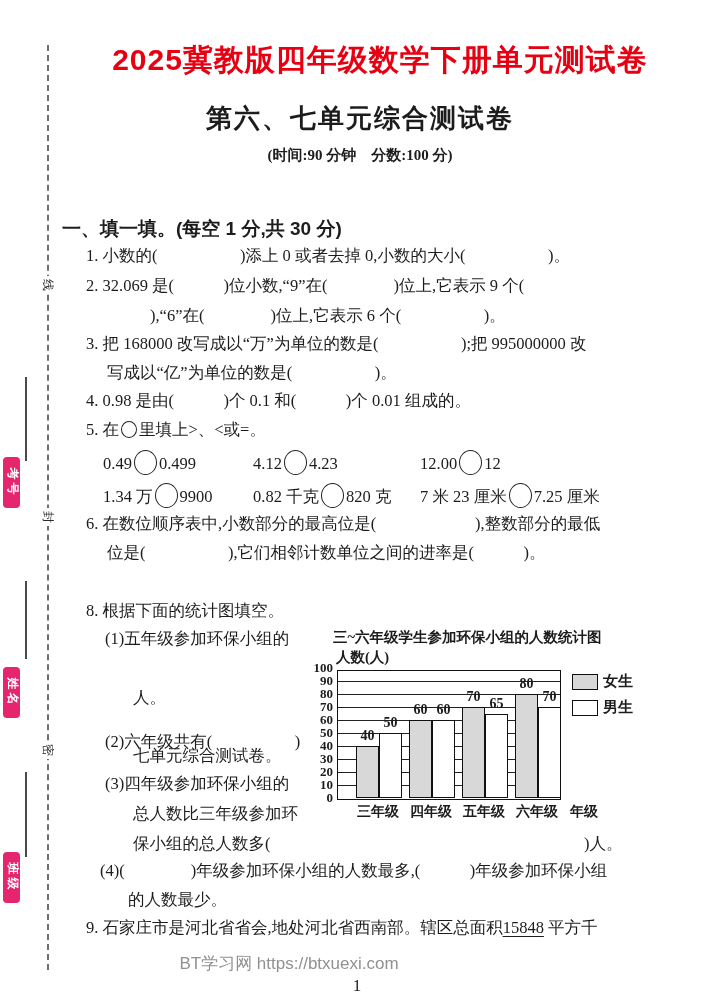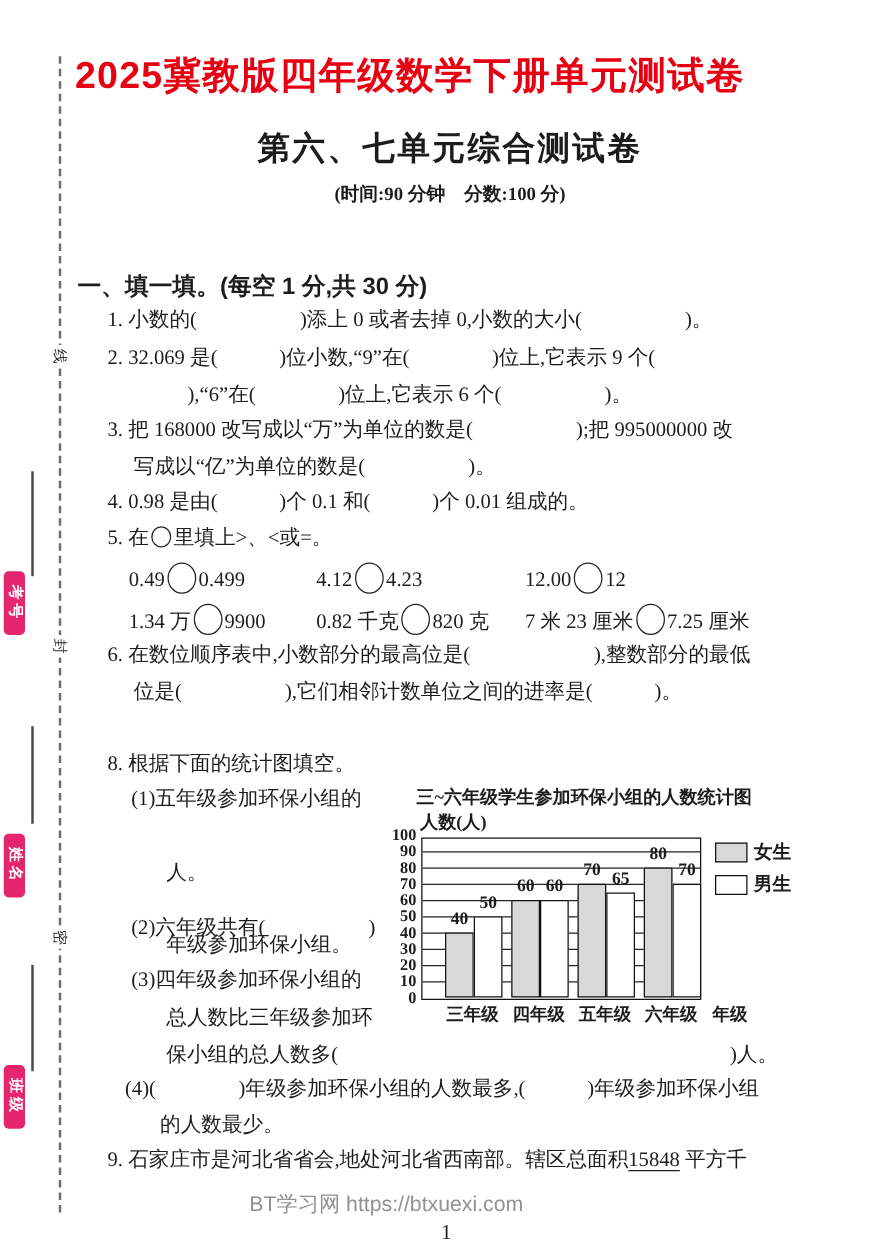--- a/index.html
+++ b/index.html
@@ -8,39 +8,39 @@
   
   .sealline{position:absolute;left:47px;top:45px;height:925px;width:0;border-left:2px dashed #6e6e6e;}
   .seal{position:absolute;left:39px;width:18px;height:18px;background:#fff;color:#2a2a2a;
         font-size:12px;line-height:18px;text-align:center;transform:rotate(90deg);}
   .wline{position:absolute;left:25px;width:2px;background:#4a4a4a;}
   .badge{position:absolute;left:3px;width:17px;height:51px;border-radius:4px;
          display:flex;align-items:center;justify-content:center;}
   .badge span{color:#fff;font-weight:bold;font-size:12px;letter-spacing:3px;white-space:nowrap;
          transform:rotate(90deg);font-family:"Liberation Sans",sans-serif;}
   
-  .main-title{position:absolute;top:40px;left:60px;width:640px;text-align:left;
+  .main-title{position:absolute;top:40px;left:60px;width:640px;text-align:center;
          font-family:"Liberation Sans",sans-serif;font-weight:bold;font-size:30px;letter-spacing:1px;}
   .exam-title{position:absolute;top:101px;left:60px;width:600px;text-align:center;
          font-weight:bold;font-size:26px;letter-spacing:2px;}
   .exam-meta{position:absolute;top:146px;left:60px;width:600px;text-align:center;font-size:15px;font-weight:bold;}
   .section{position:absolute;top:216px;left:62px;font-family:"Liberation Sans",sans-serif;
          font-weight:bold;font-size:19px;}
   
   .ln{position:absolute;font-size:16.5px;line-height:20px;white-space:nowrap;}
   .circ{display:inline-block;width:21px;height:23px;border:1.5px solid #222;border-radius:50%;
         vertical-align:-6px;margin:0 2px;}
   .circ.small{width:14px;height:15px;vertical-align:-3px;}
   .uln{text-decoration:underline;text-underline-offset:3px;}
   
   #chart{position:absolute;left:300px;top:628px;width:414px;height:205px;}
   #chart div{position:absolute;}
   
   .footer{position:absolute;top:952px;left:0;width:578px;text-align:center;color:#919191;
-        font-size:17px;font-family:"Liberation Sans",sans-serif;padding-left:20px;}
+        font-size:17px;font-family:"Liberation Sans",sans-serif;}
   .pagenum{position:absolute;top:976px;left:0;width:714px;text-align:center;font-size:17px;color:#222;}
 </style>
 </head>
 <body>
 
 <div class="page">
 
   <div class="sealline"></div>
   <div class="seal" style="top:276px;">线</div>
   <div class="seal" style="top:508px;">封</div>
@@ -80,21 +80,21 @@
   <div class="ln" style="top:483px;left:103px;"><span>1.34 万</span><span class="circ"></span><span>9900</span></div>
   <div class="ln" style="top:483px;left:253px;"><span>0.82 千克</span><span class="circ"></span><span>820 克</span></div>
   <div class="ln" style="top:483px;left:420px;"><span>7 米 23 厘米</span><span class="circ"></span><span>7.25 厘米</span></div>
 
   <div class="ln" style="top:514px;left:86px;">6. 在数位顺序表中,小数部分的最高位是(　　　　　　),整数部分的最低</div>
   <div class="ln" style="top:543px;left:107px;">位是(　　　　　),它们相邻计数单位之间的进率是(　　　)。</div>
   <div class="ln" style="top:601px;left:86px;">8. 根据下面的统计图填空。</div>
   <div class="ln" style="top:629px;left:105px;">(1)五年级参加环保小组的</div>
   <div class="ln" style="top:688px;left:133px;">人。</div>
   <div class="ln" style="top:716px;left:105px;margin-top:16px;">(2)六年级共有(　　　　　)</div>
-  <div class="ln" style="top:746px;left:133px;">年级参加环保小组。</div>
+  <div class="ln" style="top:746px;left:133px;">七单元综合测试卷。</div>
   <div class="ln" style="top:774px;left:105px;">(3)四年级参加环保小组的</div>
   <div class="ln" style="top:804px;left:133px;">总人数比三年级参加环</div>
   <div class="ln" style="top:834px;left:133px;">保小组的总人数多(　　　　　　　　　　　　　　　　　　　)人。</div>
   <div class="ln" style="top:861px;left:100px;">(4)(　　　　)年级参加环保小组的人数最多,(　　　)年级参加环保小组</div>
   <div class="ln" style="top:890px;left:128px;">的人数最少。</div>
 
   <div class="ln" style="top:918px;left:86px;"><span>9. 石家庄市是河北省省会,地处河北省西南部。辖区总面积</span><span class="uln">15848</span><span> 平方千</span></div>
 
   <div id="chart">
       <div style="left: 33px; top: 0px; font-size: 14.5px; font-weight: bold; white-space: nowrap; font-family: &quot;Liberation Serif&quot;, serif;">三~六年级学生参加环保小组的人数统计图</div>

